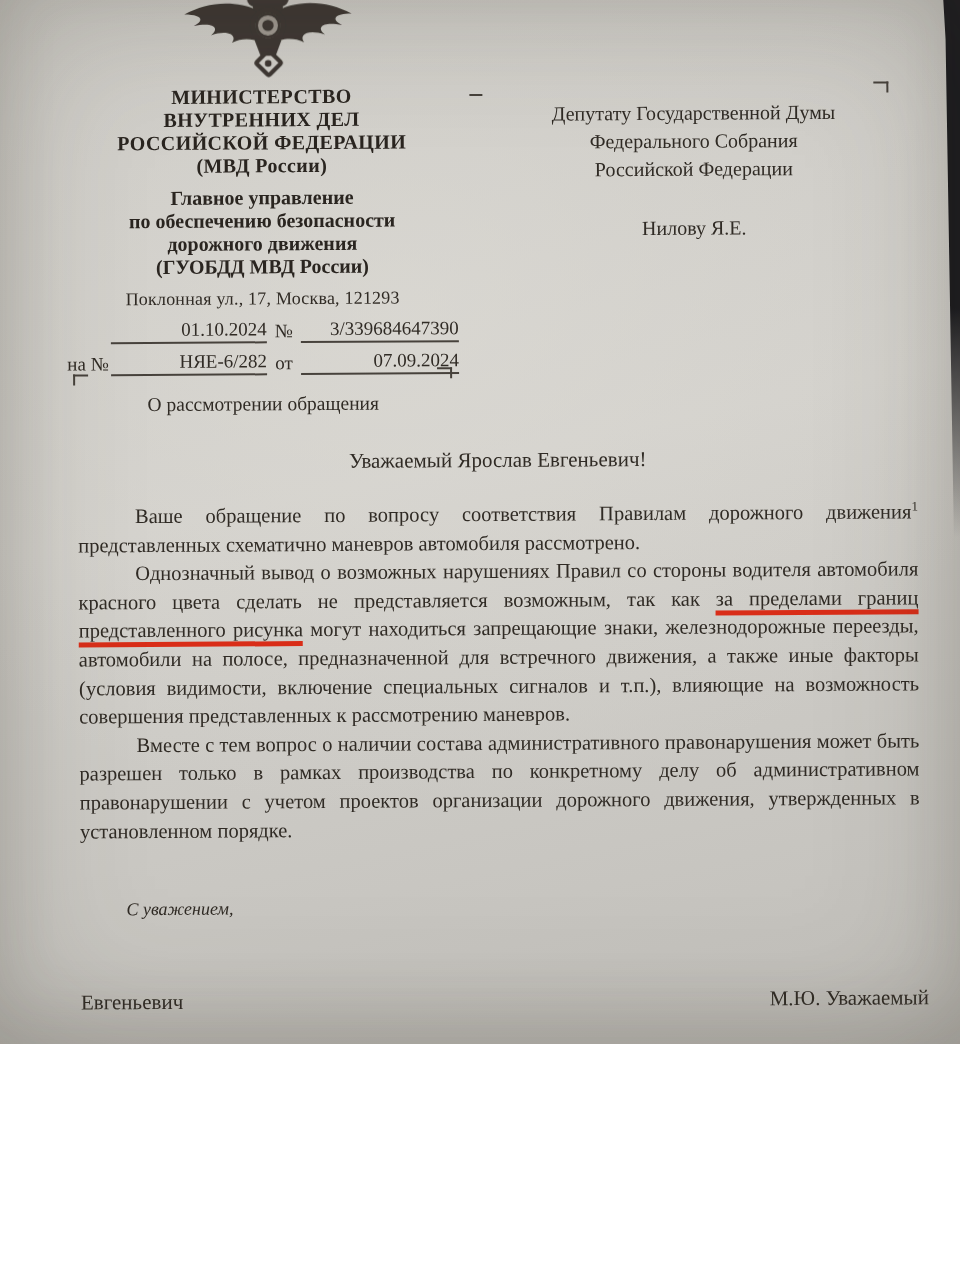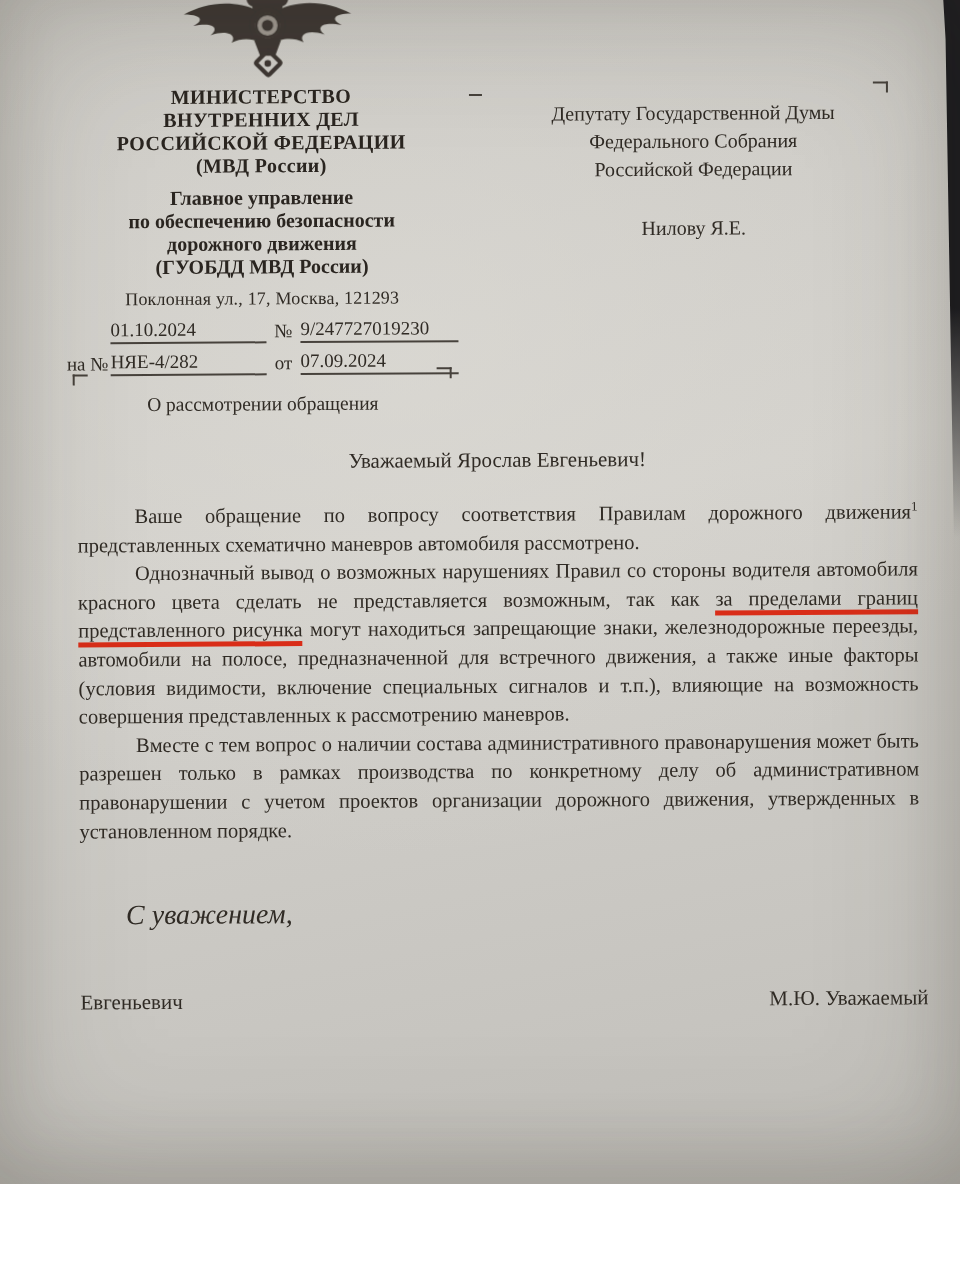--- a/index.html
+++ b/index.html
@@ -1,17 +1,17 @@
 <!DOCTYPE html>
 <html lang="ru"><head>
 <meta charset="utf-8">
 <style>
   html,body { margin:0; padding:0; }
   .page {
-    position:relative; width:960px; height:1184px; overflow:hidden;
+    position:relative; width:960px; height:1044px; overflow:hidden;
     font-family:"Liberation Serif", serif; color:#302b25;
     background:
       radial-gradient(ellipse 920px 720px at 42% 30%, rgba(224,222,216,0.55), rgba(224,222,216,0) 70%),
       linear-gradient(168deg, #c9c7c2 0%, #d2d0cb 45%, #c8c6c1 78%, #c1bfba 100%);
   }
   .tilt { position:absolute; inset:0; transform:rotate(-0.35deg); }
 
   .emblem-top { position:absolute; left:176px; top:-16px; width:190px; height:124px; opacity:.9; }
 
   .letterhead { position:absolute; left:38px; top:84px; width:452px; text-align:center; }
@@ -27,33 +27,33 @@
   .corner.tl { border-left:2.5px solid #46413b; }
   .corner.tr { border-right:2.5px solid #46413b; }
   .c1 { left:472px; top:94px; }
   .c2 { left:876px; top:84px; }
   .c3 { left:74px;  top:372px; }
   .c4 { left:438px; top:367px; }
 
   .refblock { position:absolute; left:66px; top:317px; width:394px; font-size:19px;
               display:grid; grid-template-columns:46px 1fr 34px 158px; row-gap:7px; align-items:end; }
   .ref-lbl { padding-bottom:1px; text-align:center; }
-  .ref-val { text-align:left; border-bottom:2px solid #47423c; padding-bottom:1px; white-space:nowrap; }
+  .ref-val { text-align:right; border-bottom:2px solid #47423c; padding-bottom:1px; white-space:nowrap; }
 
   .subject { position:absolute; left:38px; top:392px; width:452px; text-align:center; font-size:19.5px; }
 
   .salutation { position:absolute; left:78px; top:448px; width:840px; text-align:center; font-size:21px; }
 
   .body-text { position:absolute; left:78px; top:500px; width:840px;
                font-size:20.5px; line-height:28.6px; text-align:justify; }
   .body-text p { margin:0; text-indent:57px; }
   .body-text sup { font-size:13px; line-height:0; }
   .red-underline { border-bottom:5px solid #d92d18; padding-bottom:1px; }
 
-  .regards { position:absolute; left:124px; top:897px; font-style:italic; font-size:28px; }
+  .regards { position:absolute; left:124px; top:897px; font-style:italic; font-size:18px; }
 
   .signature { position:absolute; left:78px; top:988px; width:848px;
                display:flex; justify-content:space-between; font-size:21px; }
 
   .executor { position:absolute; left:78px; top:1204px; font-size:18.5px; line-height:27px; }
 
   .footnote-rule { position:absolute; left:78px; top:1259px; width:170px; border-top:2.5px solid #3d3935; }
   .footnote { position:absolute; left:78px; top:1266px; width:168px; font-size:16px;
               white-space:nowrap; overflow:hidden; }
 
@@ -129,23 +129,23 @@
       <div>Депутату Государственной Думы</div>
       <div>Федерального Собрания</div>
       <div>Российской Федерации</div>
       <div class="recipient-name">Нилову Я.Е.</div>
     </div>
 
     <div class="refblock">
       <div class="ref-lbl"></div>
       <div class="ref-val">01.10.2024</div>
       <div class="ref-lbl">№</div>
-      <div class="ref-val">9/247727019230</div>
+      <div class="ref-val">3/339684647390</div>
       <div class="ref-lbl">на №</div>
-      <div class="ref-val">НЯЕ-4/282</div>
+      <div class="ref-val">НЯЕ-6/282</div>
       <div class="ref-lbl">от</div>
       <div class="ref-val">07.09.2024</div>
     </div>
 
     <div class="corner tl c3"></div>
     <div class="corner tr c4"></div>
 
     <div class="subject">О рассмотрении обращения</div>
 
     <div class="salutation">Уважаемый Ярослав Евгеньевич!</div>

